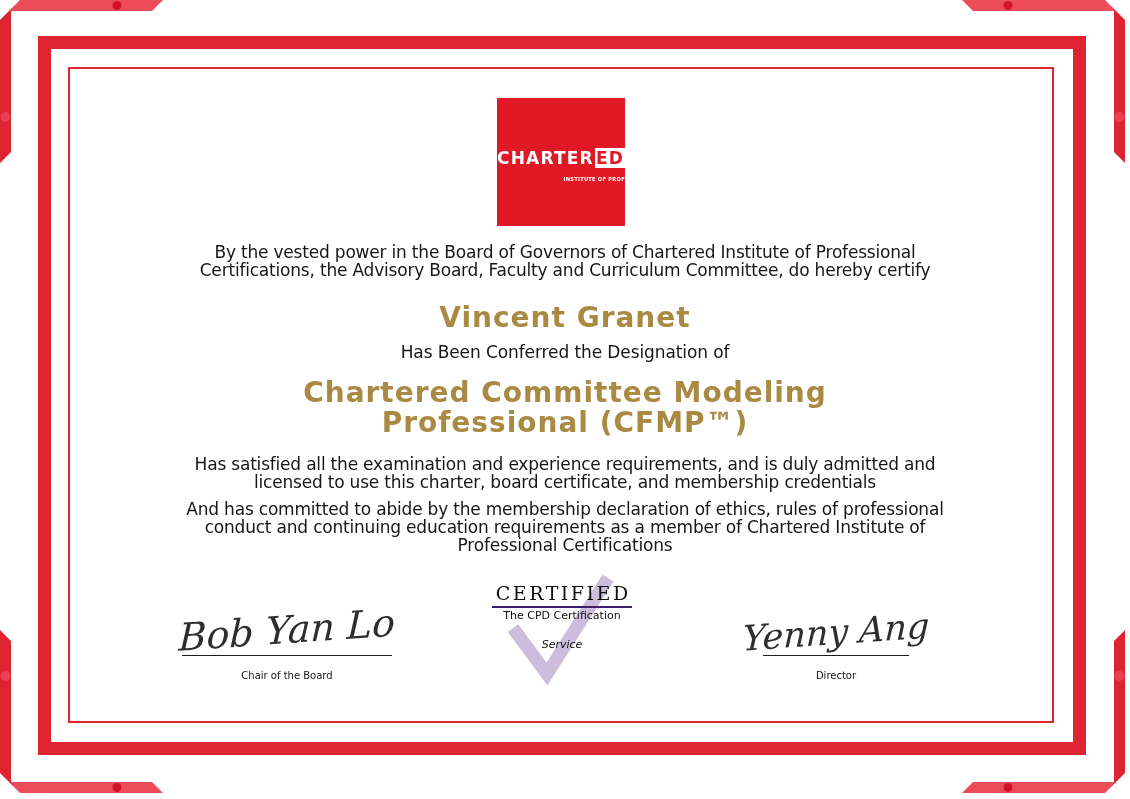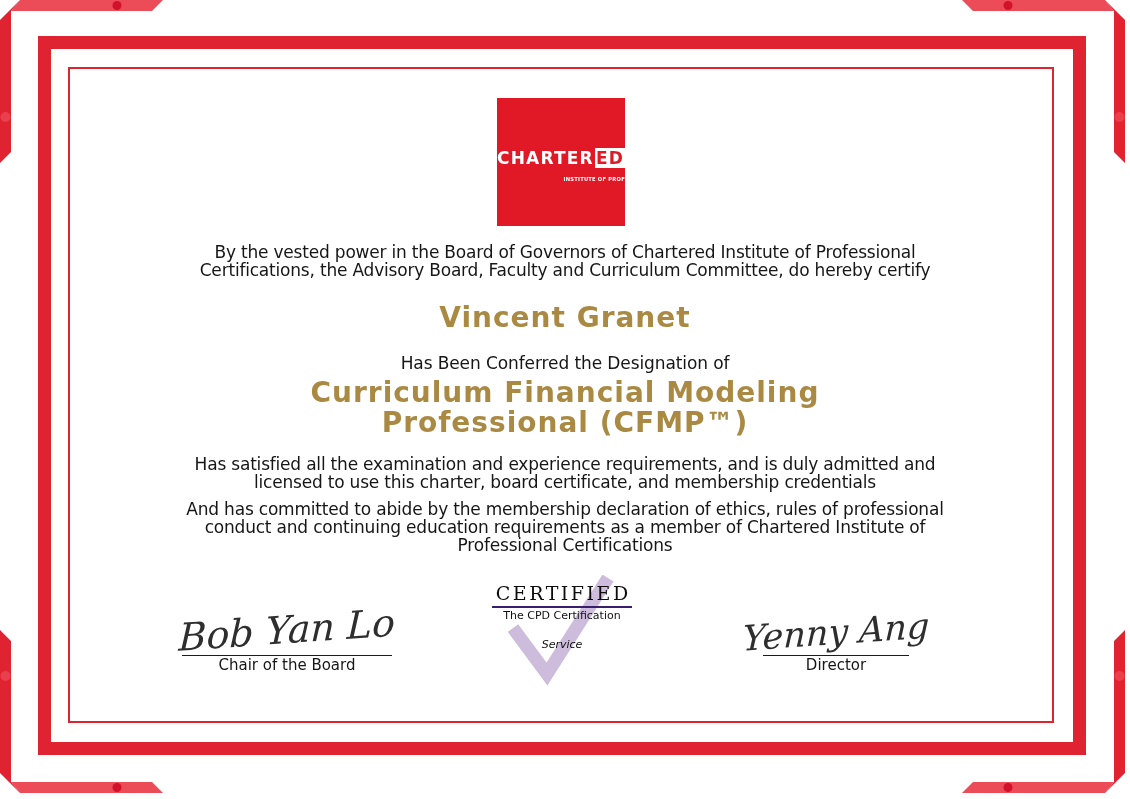--- a/index.html
+++ b/index.html
@@ -53,21 +53,21 @@
   
   .sig-block{position:absolute;display:flex;flex-direction:column;align-items:center;}
   .sig-script{
     font-family:"DejaVu Serif","Liberation Serif",serif;font-style:italic;color:#2e2e2e;
     transform:rotate(-4deg) skewX(-6deg);white-space:nowrap;
     display:flex;align-items:flex-end;justify-content:center;
   }
   .sig-left .sig-script{font-size:38px;height:70px;}
   .sig-right .sig-script{font-size:35px;height:70px;}
   .sig-rule{height:0;border-top:1.5px solid #1c1c1c;margin-top:3px;}
-  .sig-title{font-size:15px;margin-top:0;color:#161616;}
+  .sig-title{font-size:10px;margin-top:14px;color:#161616;}
   
   .cpd-badge{position:absolute;left:492px;top:575px;width:140px;height:124px;text-align:center;}
   .cpd-check{position:absolute;left:0;top:0;z-index:0;}
   .cpd-acronym{
     position:relative;z-index:1;font-size:56px;line-height:54px;font-weight:bold;
     color:#3A1D6B;letter-spacing:-2px;margin-top:3px;
   }
   .cpd-certified{
     position:relative;z-index:1;font-family:"DejaVu Serif","Liberation Serif",serif;
     font-size:19px;line-height:21px;letter-spacing:2.5px;padding-left:2.5px;color:#0d0d0d;margin-top:8px;
@@ -119,26 +119,26 @@
 
   <div class="center-text" style="top:243px;text-align:center;">
     <div class="body-line">By the vested power in the Board of Governors of Chartered Institute of Professional</div>
     <div class="body-line">Certifications, the Advisory Board, Faculty and Curriculum Committee, do hereby certify</div>
   </div>
 
   <div class="center-text" style="top:302px;">
     <span class="recipient">Vincent Granet</span>
   </div>
 
-  <div class="center-text" style="top:353px;text-align:center;">
+  <div class="center-text" style="top:342px;text-align:center;">
     <span class="conferred">Has Been Conferred the Designation of</span>
   </div>
 
   <div class="center-text" style="top:378px;">
-    <div class="designation-line">Curriculum Financial Modeling</div>
+    <div class="designation-line">Chartered Committee Modeling</div>
     <div class="designation-line">Professional (CFMP™)</div>
   </div>
 
   <div class="center-text" style="top:455px;">
     <div class="body-line">Has satisfied all the examination and experience requirements, and is duly admitted and</div>
     <div class="body-line">licensed to use this charter, board certificate, and membership credentials</div>
   </div>
 
   <div class="center-text" style="top:500px;">
     <div class="body-line">And has committed to abide by the membership declaration of ethics, rules of professional</div>

